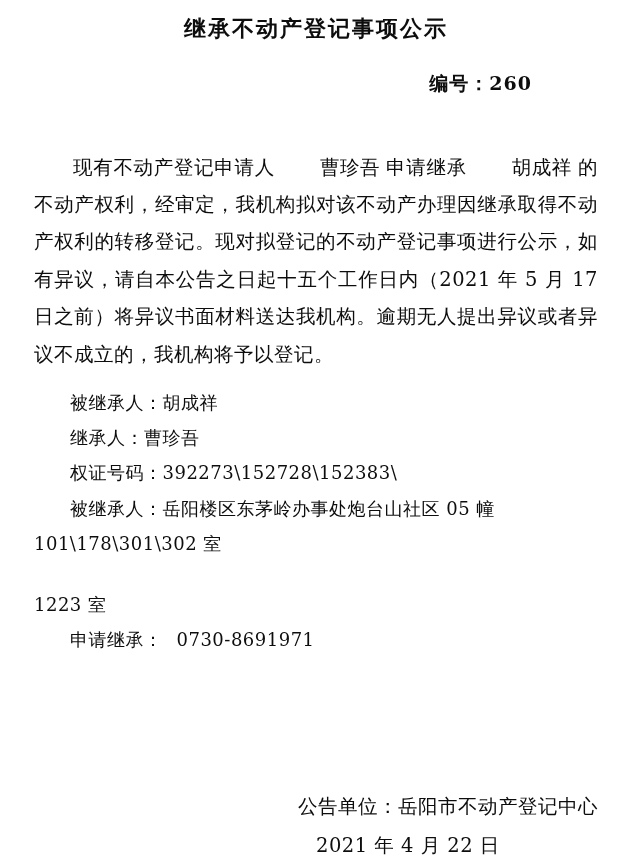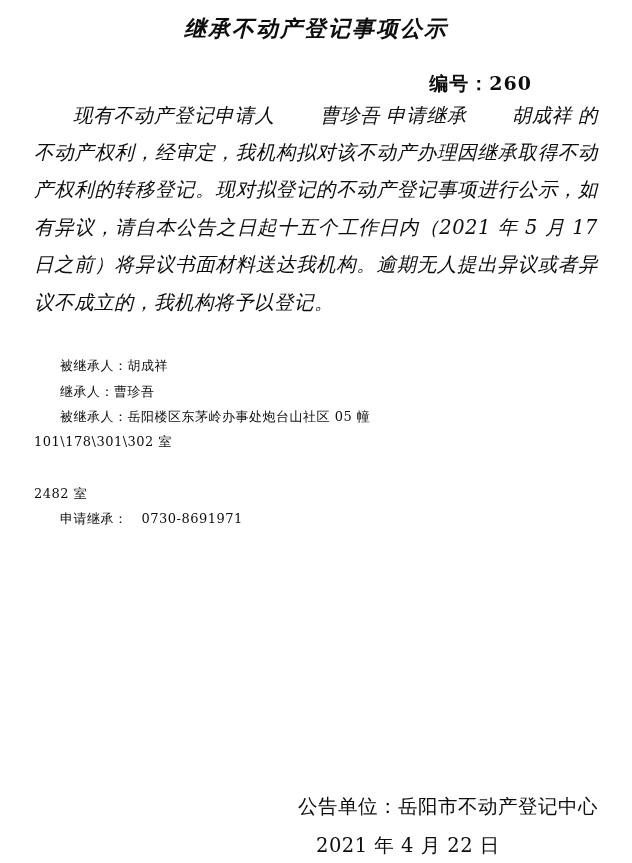--- a/index.html
+++ b/index.html
@@ -22,51 +22,50 @@
     padding: 0 34px;
   }
   .doc-title {
     text-align: center;
     font-size: 22px;
     font-weight: bold;
     letter-spacing: 2px;
     margin-top: 14px;
     margin-bottom: 0;
     line-height: 1.3;
-    font-style: italic;
   }
   .doc-number-row {
     margin-top: 28px;
     text-align: right;
     padding-right: 66px;
     font-size: 19px;
     font-weight: bold;
     letter-spacing: 1px;
   }
   .body-block {
+    margin-top: 52px;
     font-size: 19.5px;
     line-height: 1.92;
     text-align: justify;
     text-justify: inter-ideograph;
     letter-spacing: 0.5px;
-    font-style: italic;
   }
   .body-block p {
     margin: 0;
   }
   .indent2 {
     text-indent: 2em;
   }
   .fill {
     display: inline-block;
     padding: 0 6px;
   }
   .fields {
-    margin-top: 32px;
-    font-size: 13px;
+    margin-top: 12px;
+    font-size: 18px;
     line-height: 1.95;
     letter-spacing: 0.5px;
   }
   .fields p {
     margin: 0;
   }
   .field-line {
     text-indent: 2em;
   }
   .field-cont {
@@ -106,26 +105,27 @@
     <span>编号：</span><span>260</span>
   </div>
 
   <div class="body-block">
     <p class="indent2"><span>现有不动产登记申请人</span><span class="fill">曹珍吾</span><span>申请继承</span><span class="fill">胡成祥</span><span>的不动产权利，经审定，我机构拟对该不动产办理因继承取得不动产权利的转移登记。现对拟登记的不动产登记事项进行公示，如有异议，请自本公告之日起十五个工作日内（2021 年 5 月 17 日之前）将异议书面材料送达我机构。逾期无人提出异议或者异议不成立的，我机构将予以登记。</span></p>
   </div>
 
   <div class="fields">
     <p class="field-line"><span>被继承人：</span><span>胡成祥</span></p>
     <p class="field-line"><span>继承人：</span><span>曹珍吾</span></p>
+    <p class="field-line"><span>权证号码：</span><span>392273\152728\152383\</span></p>
     <p class="field-line"><span>被继承人：</span><span>岳阳楼区东茅岭办事处炮台山社区 05 幢</span></p>
     <p class="field-cont">101\178\301\302 室</p>
 
     <div class="gap"></div>
 
-    <p class="field-cont">2482 室</p>
+    <p class="field-cont">1223 室</p>
     <p class="field-line"><span>申请继承：</span><span class="spacer-wide"></span><span>0730-8691971</span></p>
   </div>
 
   <div class="signoff">
     <p><span>公告单位：</span><span>岳阳市不动产登记中心</span></p>
     <p class="date-line">2021 年 4 月 22 日</p>
   </div>
 
 </div>
 

